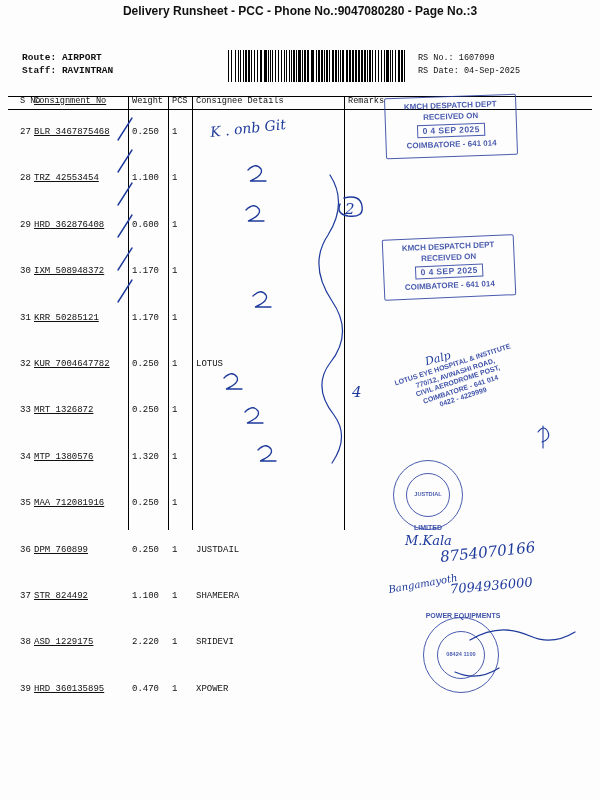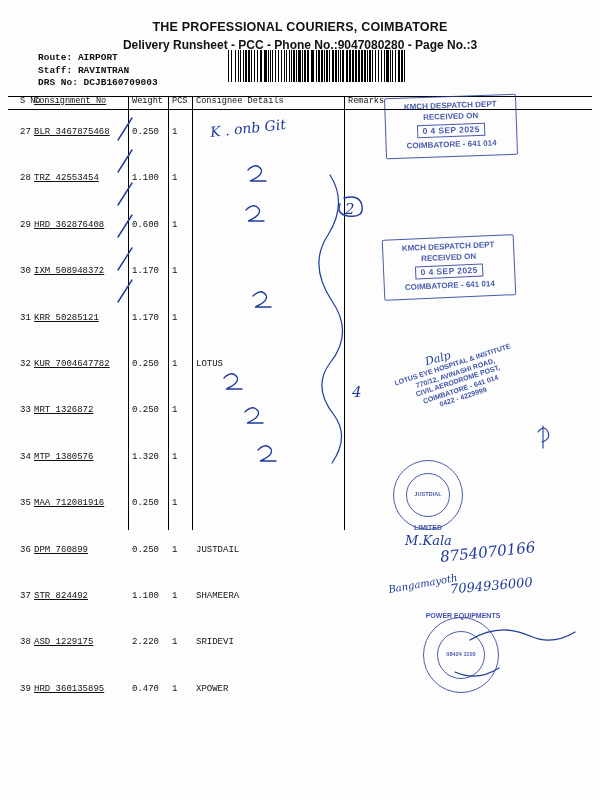--- a/index.html
+++ b/index.html
@@ -36,21 +36,21 @@
   }
   .meta-block {
     position: absolute;
     top: 52px;
     left: 22px;
     font-family: "Liberation Mono", monospace;
     font-size: 9.5px;
     line-height: 12.5px;
     font-weight: bold;
   }
-  .meta-block div { white-space: pre; margin-left: 16px; }
+  .meta-block div { white-space: pre; }
   .meta-right {
     position: absolute;
     top: 52px;
     left: 418px;
     font-family: "Liberation Mono", monospace;
     font-size: 8.5px;
     line-height: 12.5px;
   }
   
   .barcode {
@@ -179,29 +179,31 @@
     font-family: "DejaVu Serif", serif;
     font-style: italic;
   }
   svg.scribble { position: absolute; overflow: visible; }
 </style>
 </head>
 <body>
 
 <div class="page">
 
-  <div class="doc-title">THE PROFESSIONAL COURIERS, COIMBATORE</div>
   <div class="doc-subtitle">Delivery Runsheet - PCC - Phone No.:9047080280 - Page No.:3</div>
 
   <div class="meta-block">
     <div>Route: AIRPORT</div>
     <div>Staff: RAVINTRAN</div>
-    <div>DRS No: DCJB160709003</div>
   </div>
 
+  <div class="meta-right">
+    <div>RS No.: 1607090</div>
+    <div>RS Date: 04-Sep-2025</div>
+  </div>
 
   <div class="barcode" id="barcode">
       <i style="width:2px"></i>
       <i style="width:2px;background:transparent"></i>
       <i style="width:2px"></i>
       <i style="width:3px;background:transparent"></i>
       <i style="width:2px"></i>
       <i style="width:2px;background:transparent"></i>
       <i style="width:2px"></i>
       <i style="width:1px;background:transparent"></i>

